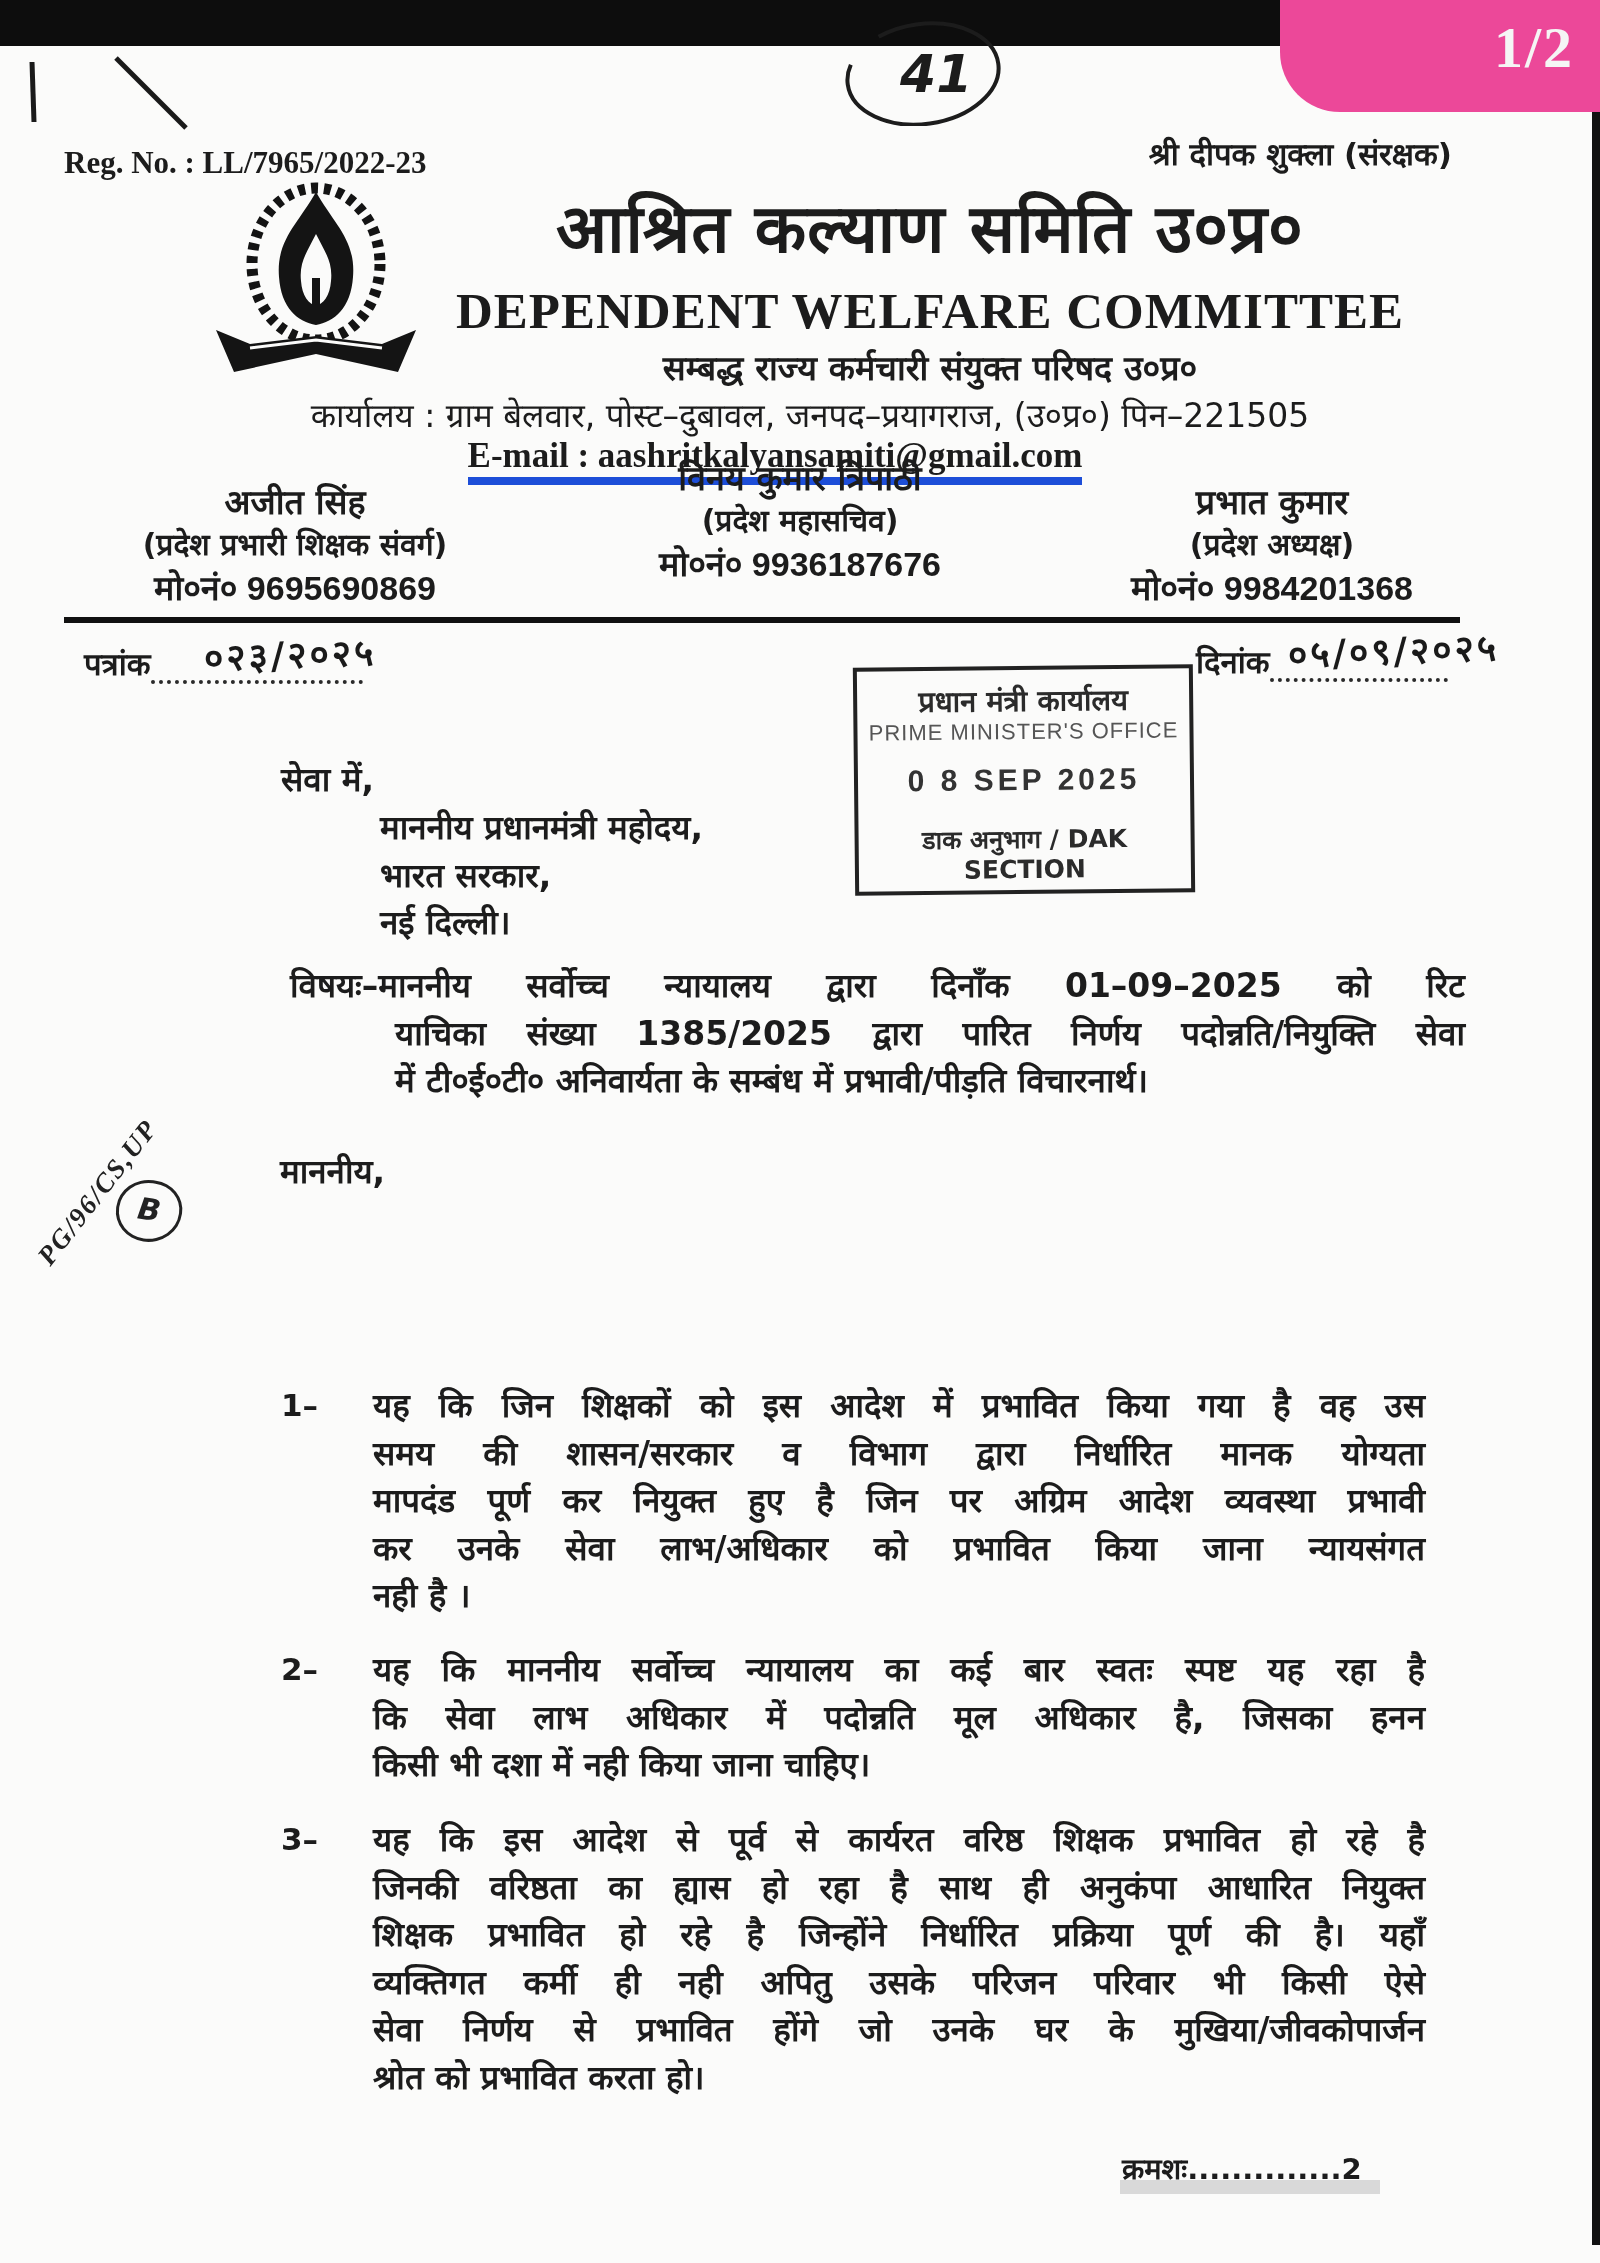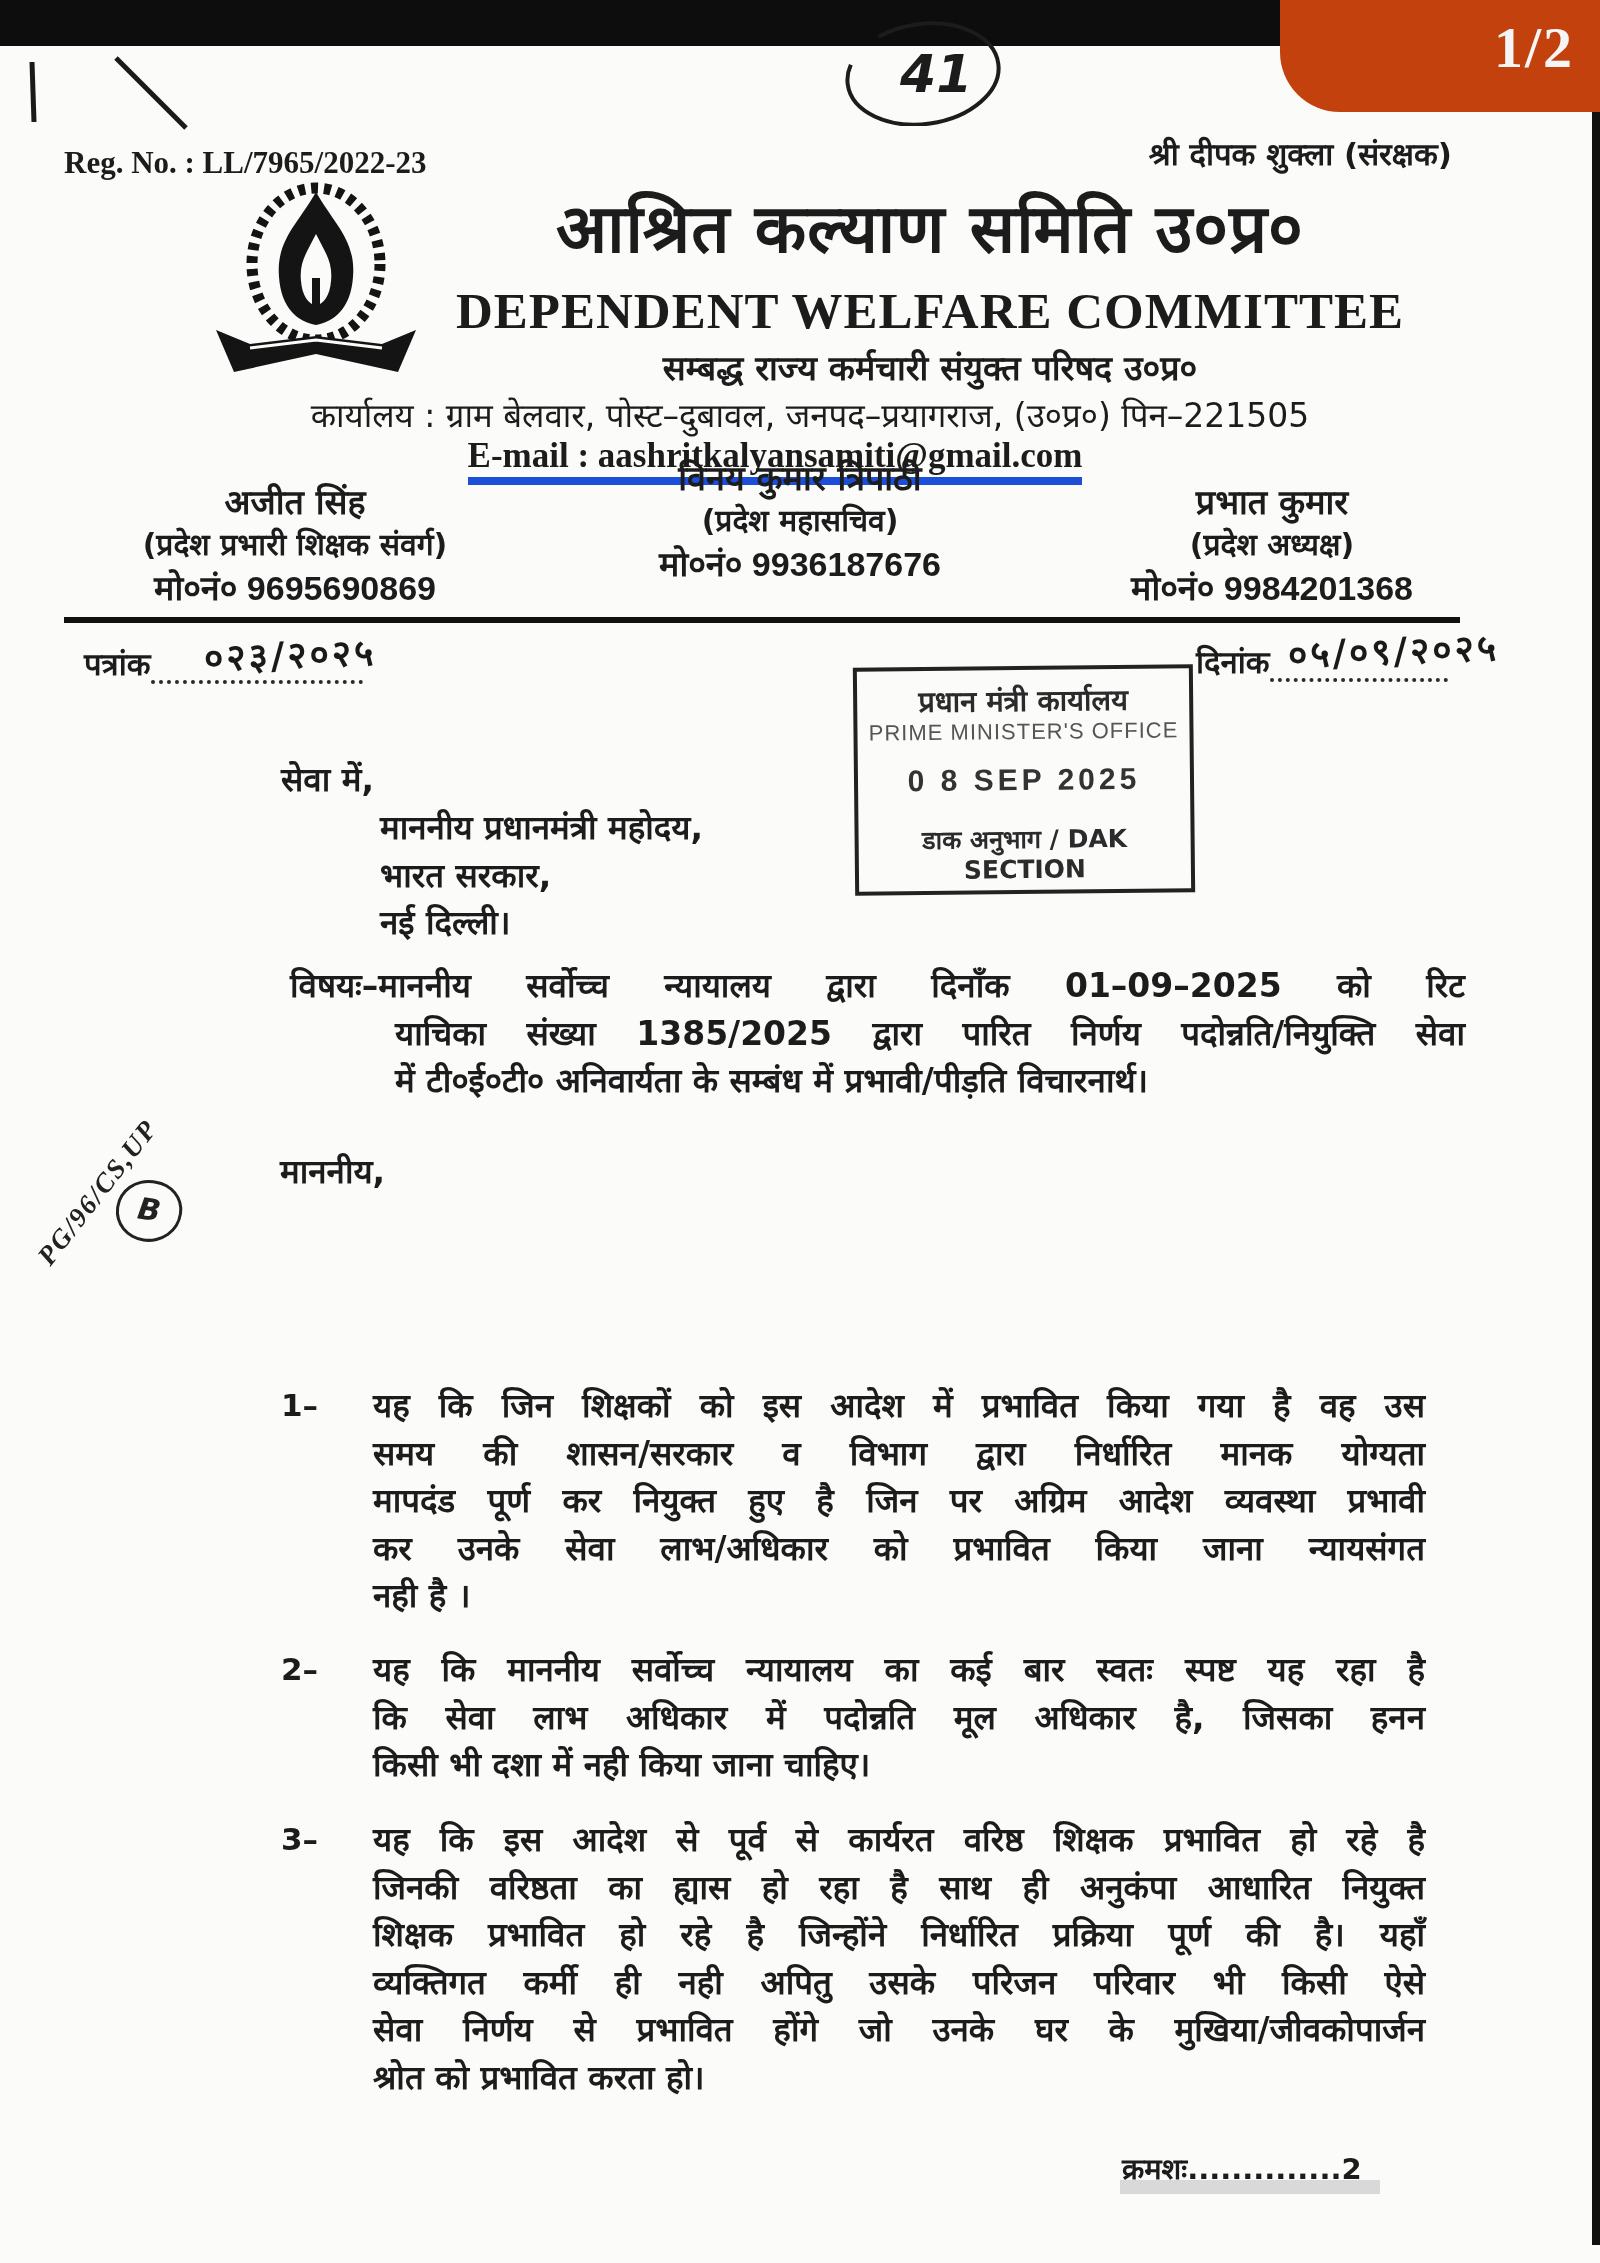--- a/index.html
+++ b/index.html
@@ -4,21 +4,21 @@
 <style>
   html,body{margin:0;padding:0;background:#e8e8e8;}
   .page{position:relative;width:1600px;height:2263px;background:#fbfbfa;overflow:hidden;
         color:#1c1c1c;font-family:"DejaVu Sans",sans-serif;}
   .abs{position:absolute;}
   .serif{font-family:"Liberation Serif",serif;}
   .b{font-weight:700;}
   .ctr{text-align:center;}
   
   .topbar{left:0;top:0;width:1600px;height:46px;background:#0d0d0d;}
-  .pagebadge{left:1280px;top:0;width:320px;height:112px;background:#c2410c;
+  .pagebadge{left:1280px;top:0;width:320px;height:112px;background:#ec4899;
              border-radius:0 0 0 60px;}
   .pagebadge .num{position:absolute;right:26px;top:14px;color:#f5f5f5;font-size:58px;
                   font-weight:700;font-family:"Liberation Serif",serif;letter-spacing:2px;}
   .rightedge{left:1592px;top:0;width:8px;height:2245px;background:#111;}
   .smudge{left:1120px;top:2180px;width:260px;height:14px;background:#9a9a9a;opacity:.35;}
   
   .regno{left:64px;top:145px;font-size:31px;}
   .patron{left:1040px;top:132px;width:412px;text-align:right;font-size:31px;font-weight:700;}
   .orghindi{left:440px;top:180px;width:980px;font-size:67px;font-weight:700;letter-spacing:1px;}
   .orgeng{left:440px;top:282px;width:980px;font-size:51px;letter-spacing:1px;}

